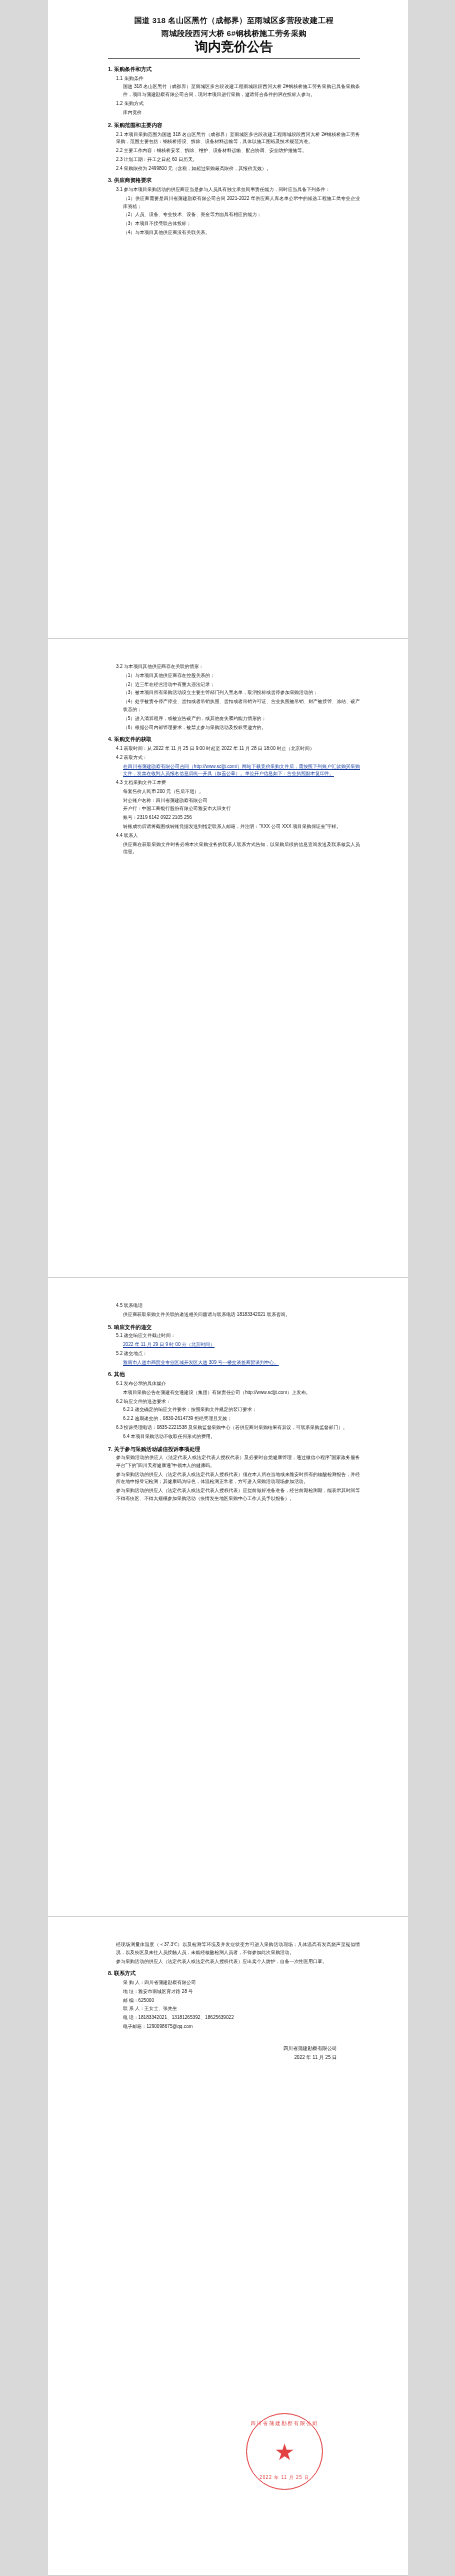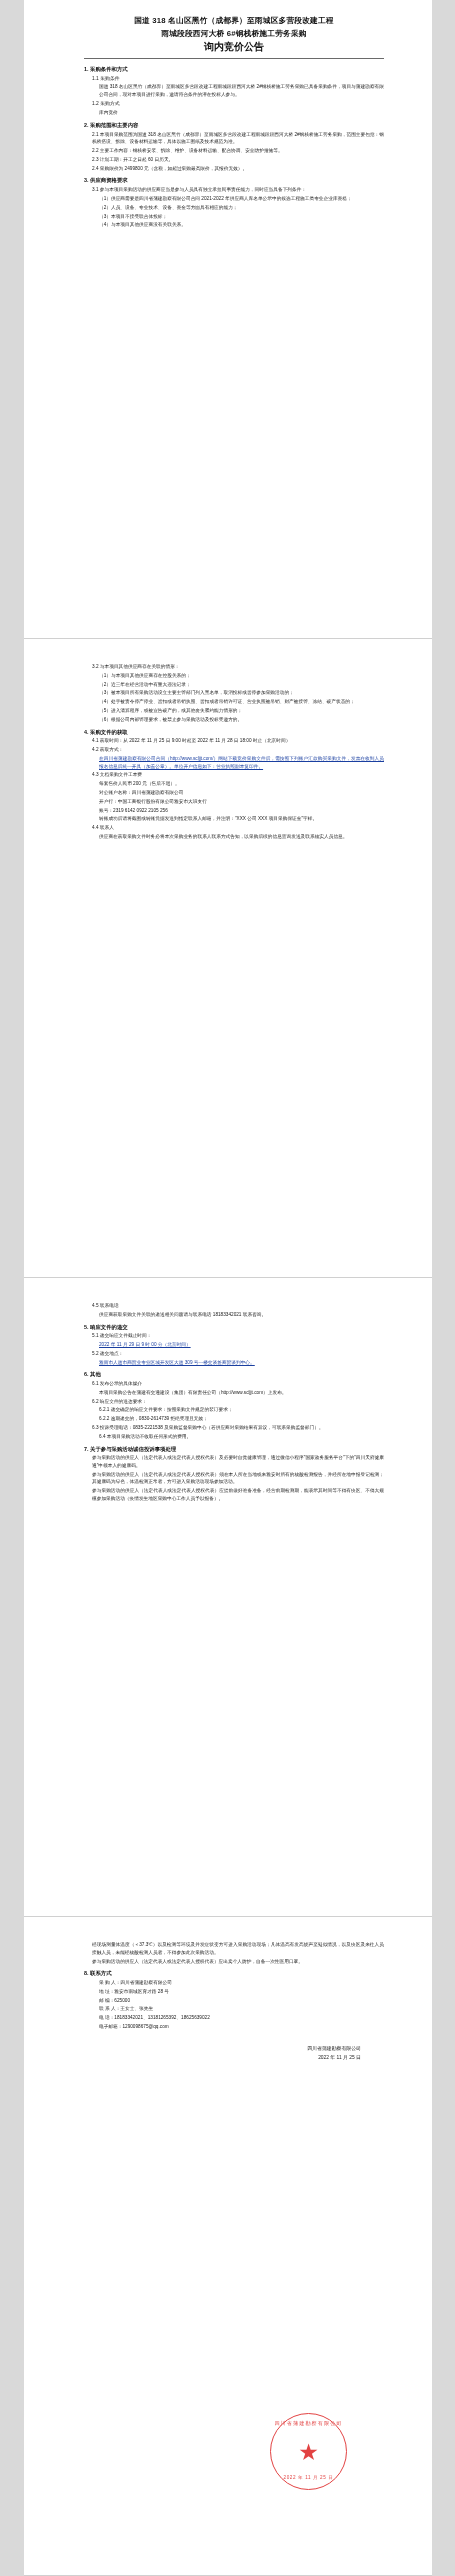--- a/index.html
+++ b/index.html
@@ -11,21 +11,21 @@
     font-family: "Liberation Sans", sans-serif;
     width: 456px;
   }
   .page-stack {
     width: 456px;
     display: flex;
     flex-direction: column;
     align-items: center;
   }
   .page {
-    width: 408px;
+    width: 360px;
     background: #ffffff;
     box-sizing: border-box;
     padding: 15px 48px 15px 60px;
     position: relative;
     border-bottom: 1.1px solid #d0d0d0;
   }
   .page.p1 { height: 639px; }
   .page.p2 { height: 639px; }
   .page.p3 { height: 639px; }
   .page.p4 { height: 659px; }
@@ -34,21 +34,21 @@
     text-align: center;
     font-weight: bold;
     font-size: 7.7px;
     line-height: 12.5px;
     color: #111;
     letter-spacing: 0.2px;
   }
   .doc-subtitle {
     text-align: center;
     font-weight: bold;
-    font-size: 10px;
+    font-size: 13px;
     line-height: 12.5px;
     color: #111;
     margin-top: 1.1px;
   }
   .rule {
     border: none;
     border-top: 0.6px solid #6a6a6a;
     margin: 4.6px 0 5.7px 0;
   }
   .h1 {

